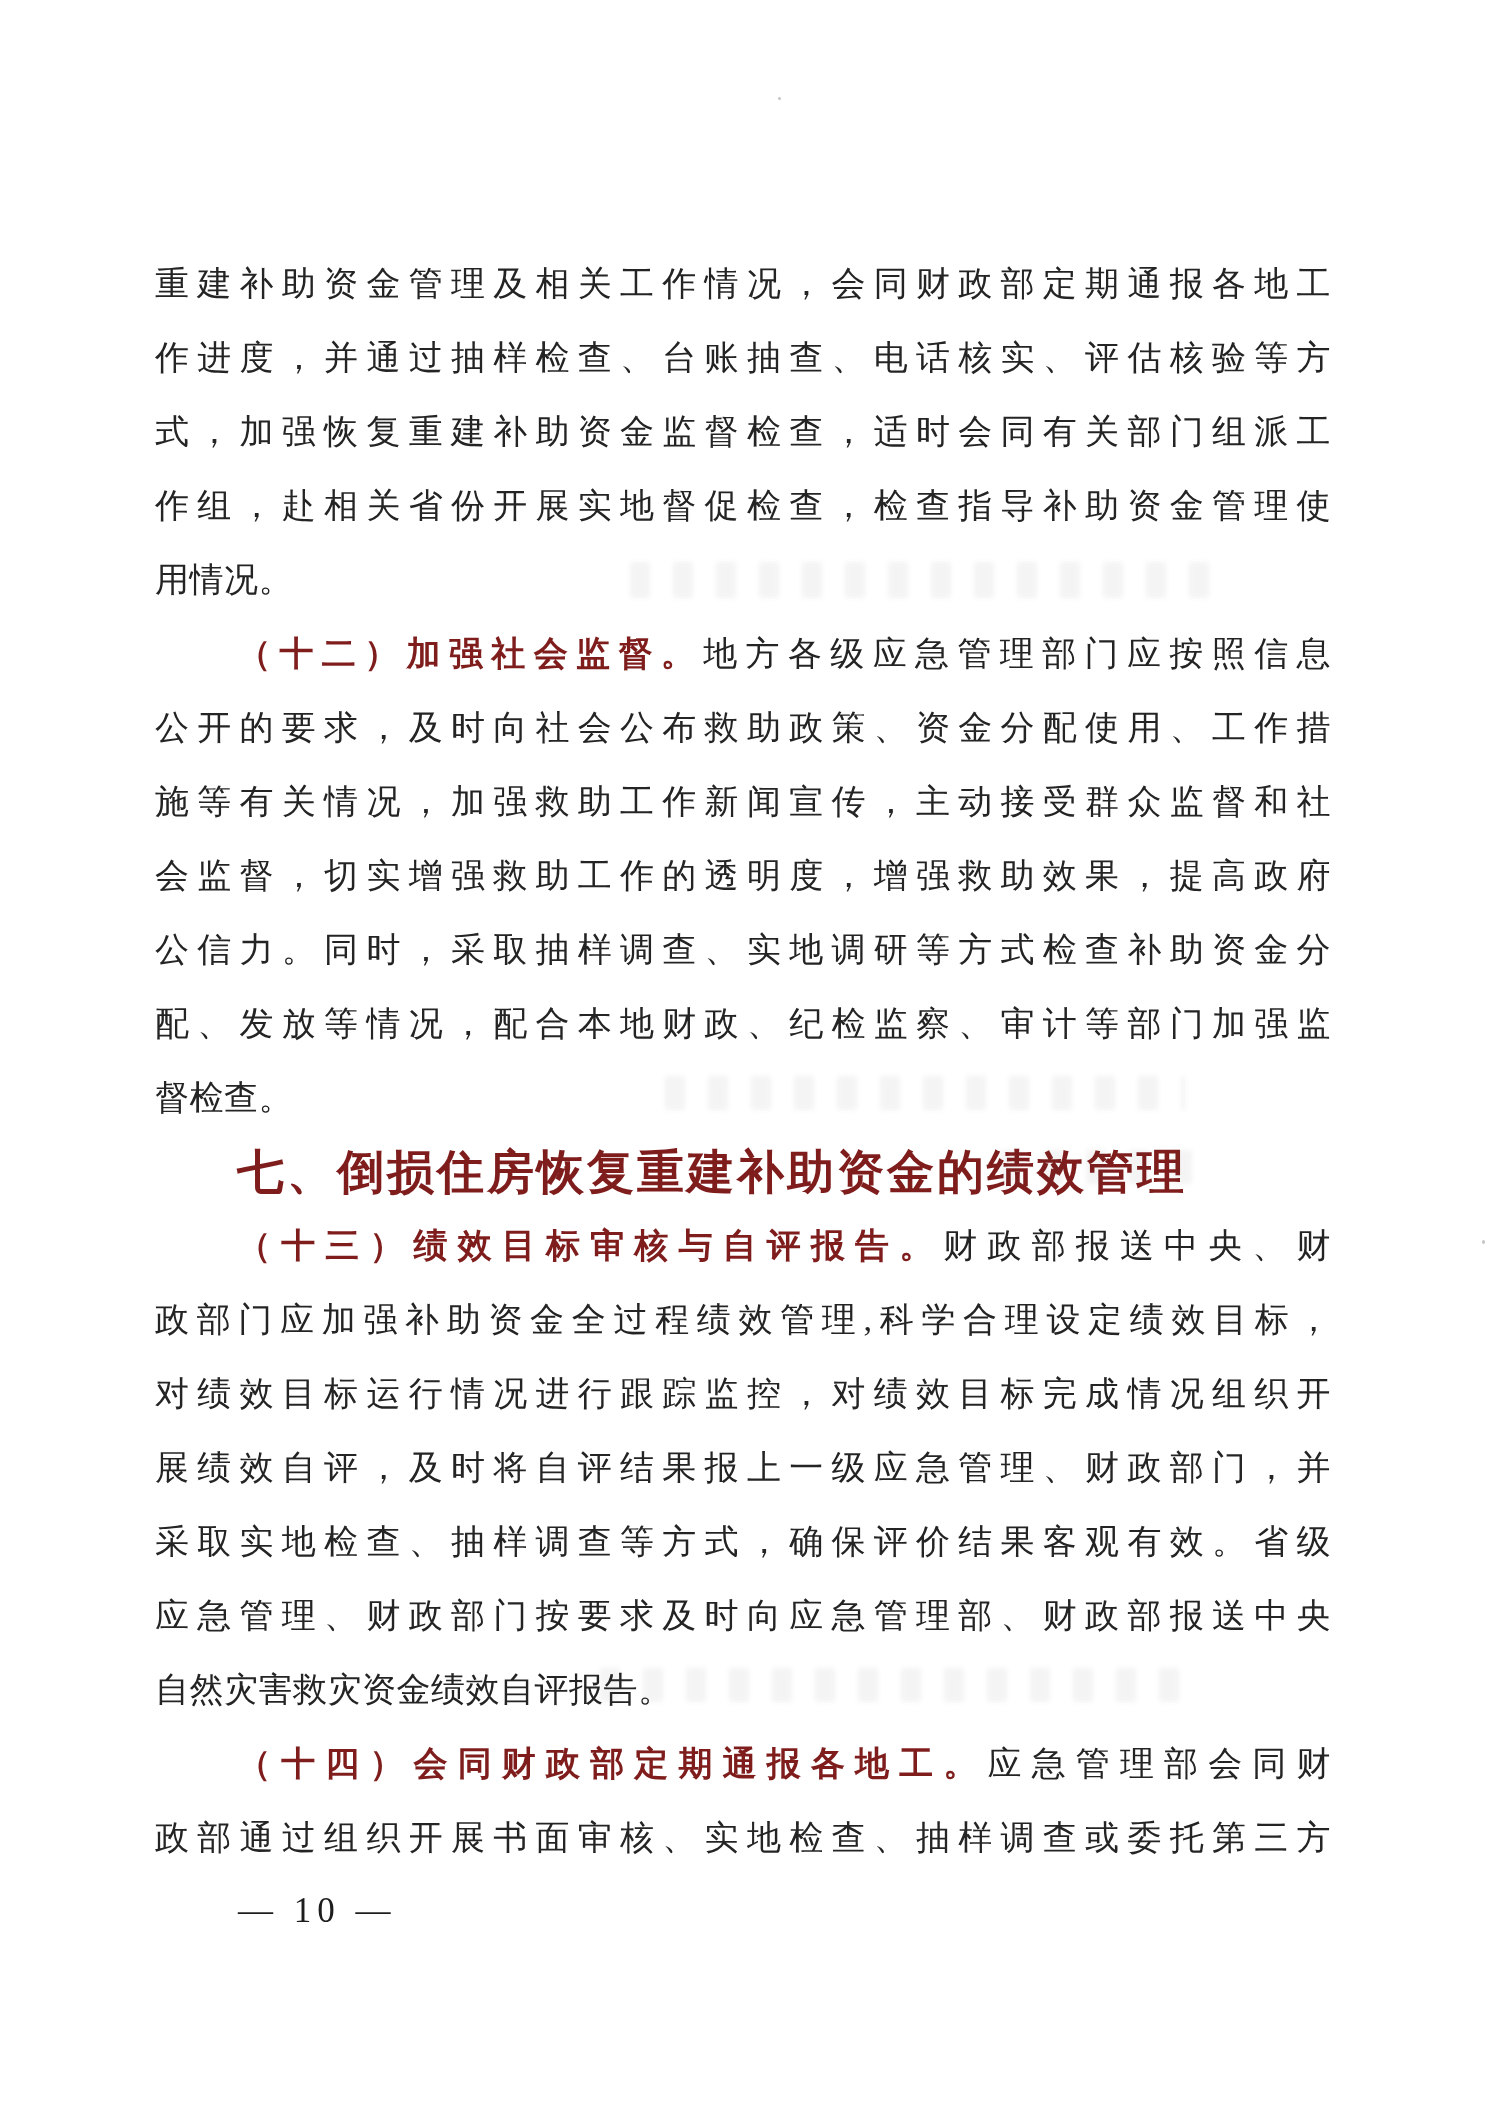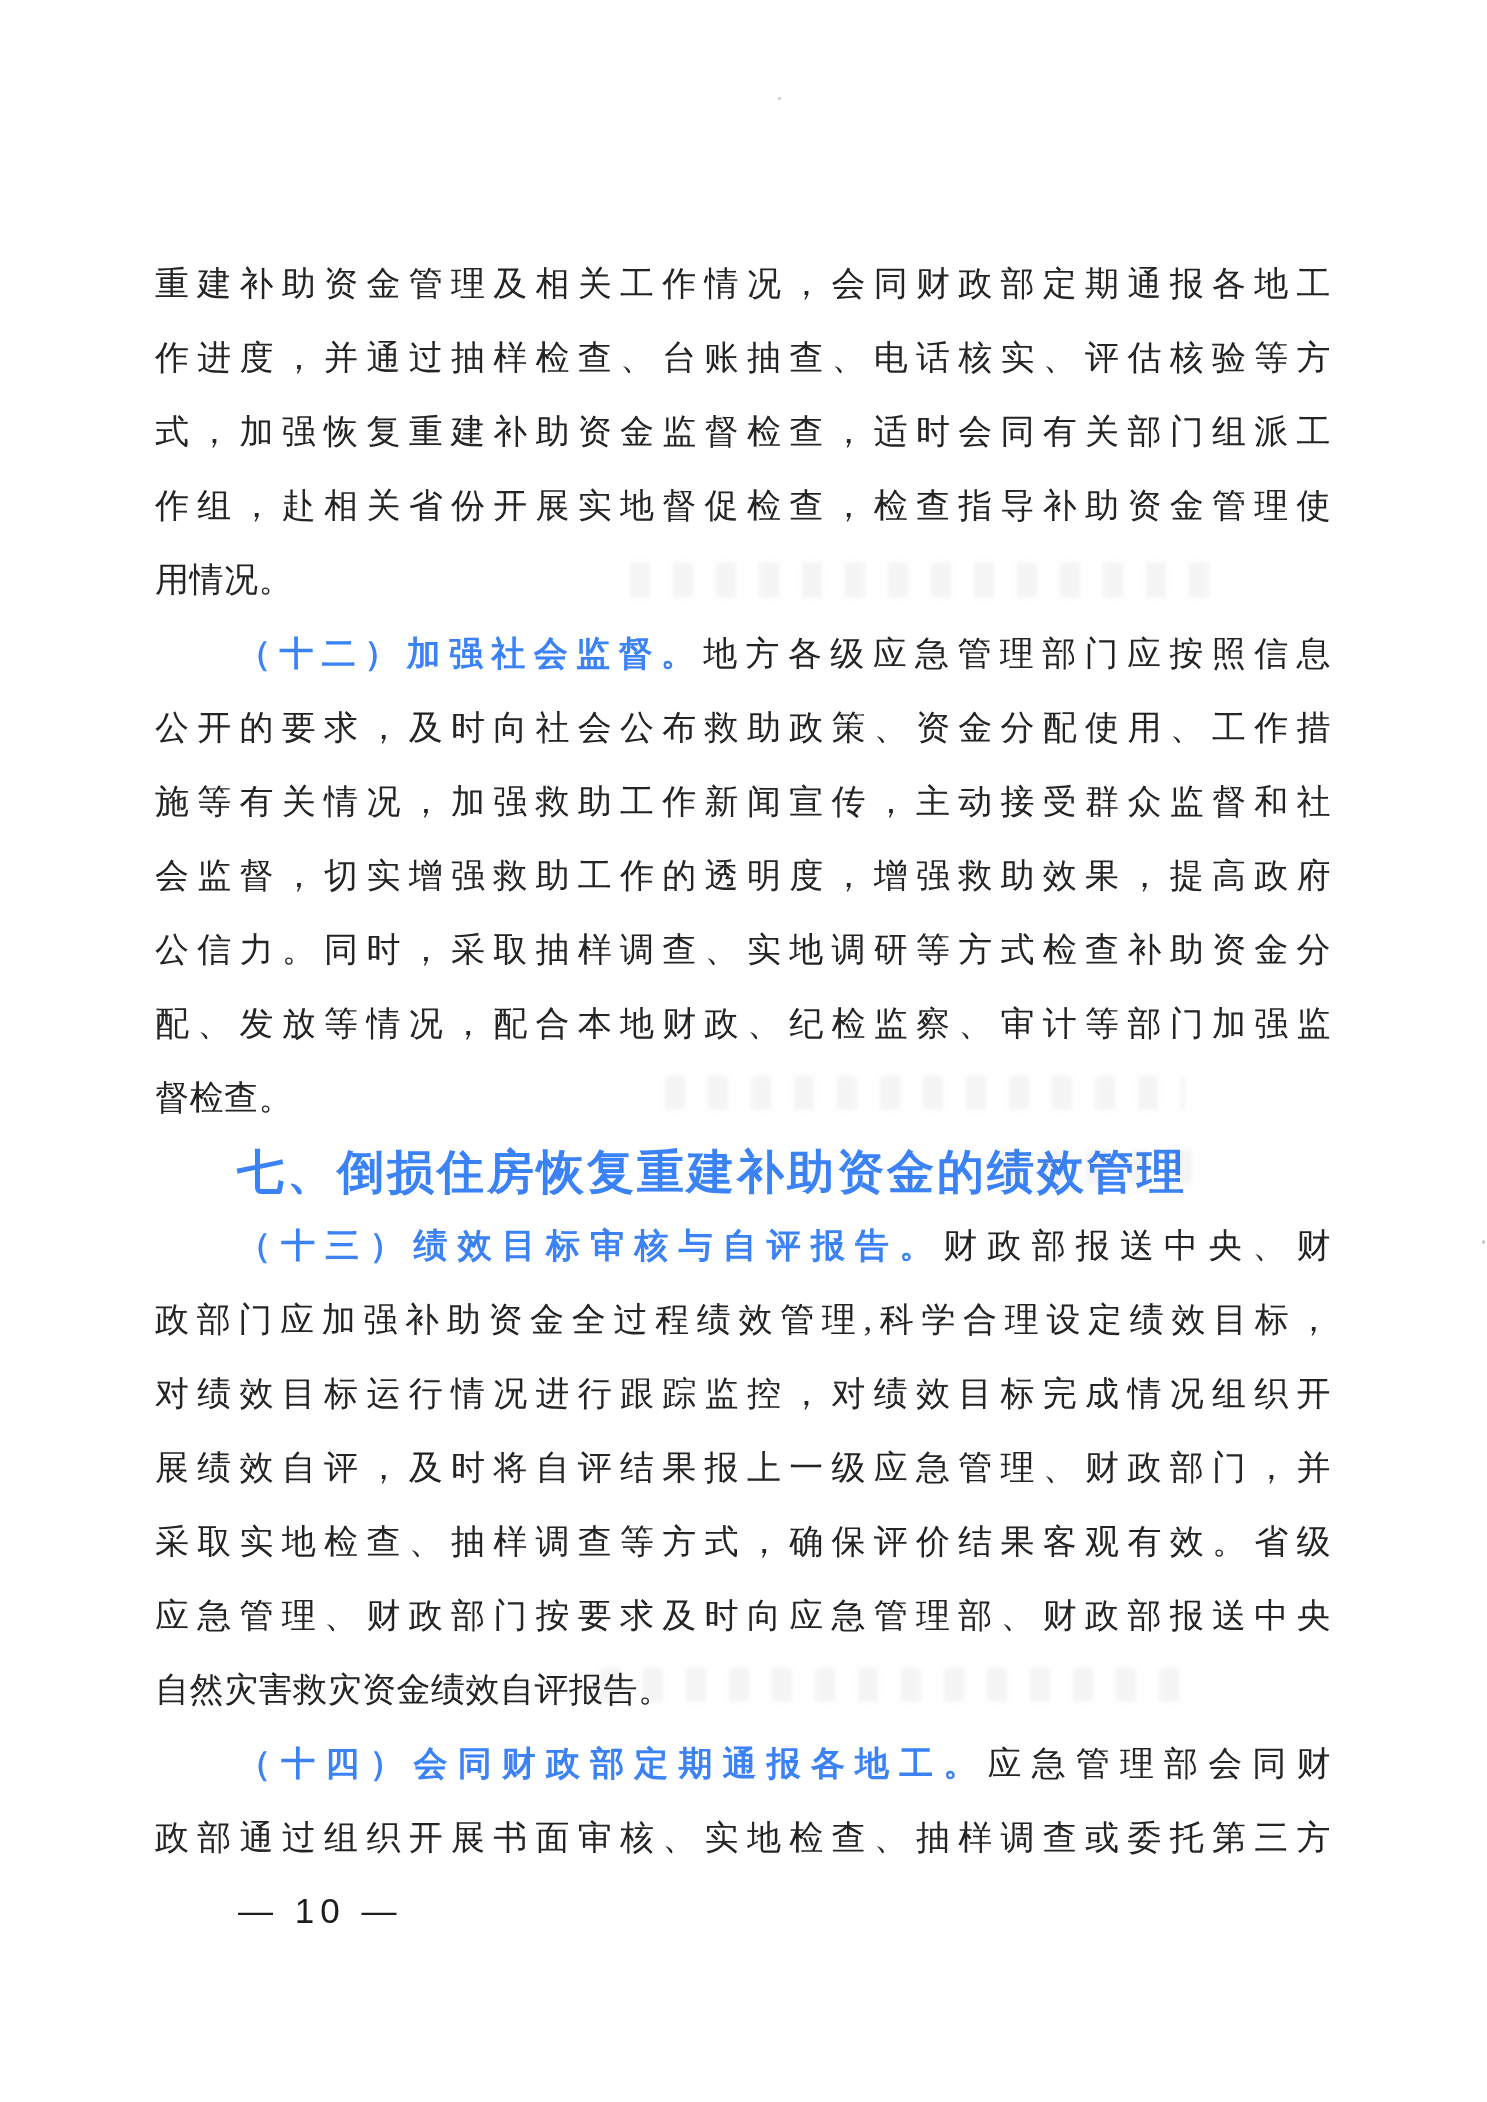--- a/index.html
+++ b/index.html
@@ -38,21 +38,21 @@
   }
   .line.justify {
     text-align: justify;
     text-align-last: justify;
     text-justify: inter-character;
   }
   .line.indent {
     text-indent: 82px;
   }
   .seg { font-weight: 400; }
-  .seg.bold { font-weight: 700; color: #3b82f6; }
+  .seg.bold { font-weight: 700; color: #7f1d1d; }
   .line.heading {
     font-family: "Liberation Sans", "DejaVu Sans", sans-serif;
     font-weight: 700;
     color: #101010;
     letter-spacing: 3px;
     font-size: 47px;
   }
   .line.heading .seg { font-weight: 700; }
   
   .page-footer {
@@ -60,21 +60,21 @@
     left: 238px;
     top: 1886px;
     height: 50px;
     display: flex;
     align-items: center;
   }
   .page-number {
     font-size: 35px;
     letter-spacing: 6px;
     color: #1d1d1d;
-    font-family: Liberation Sans, sans-serif;
+    font-family: Liberation Serif, serif;
   }
   
   .bleed {
     position: absolute;
     pointer-events: none;
     opacity: 0.55;
     filter: blur(2.5px);
     background: repeating-linear-gradient(
       90deg,
       rgba(60, 60, 60, 0.10) 0px, rgba(60, 60, 60, 0.10) 20px,

